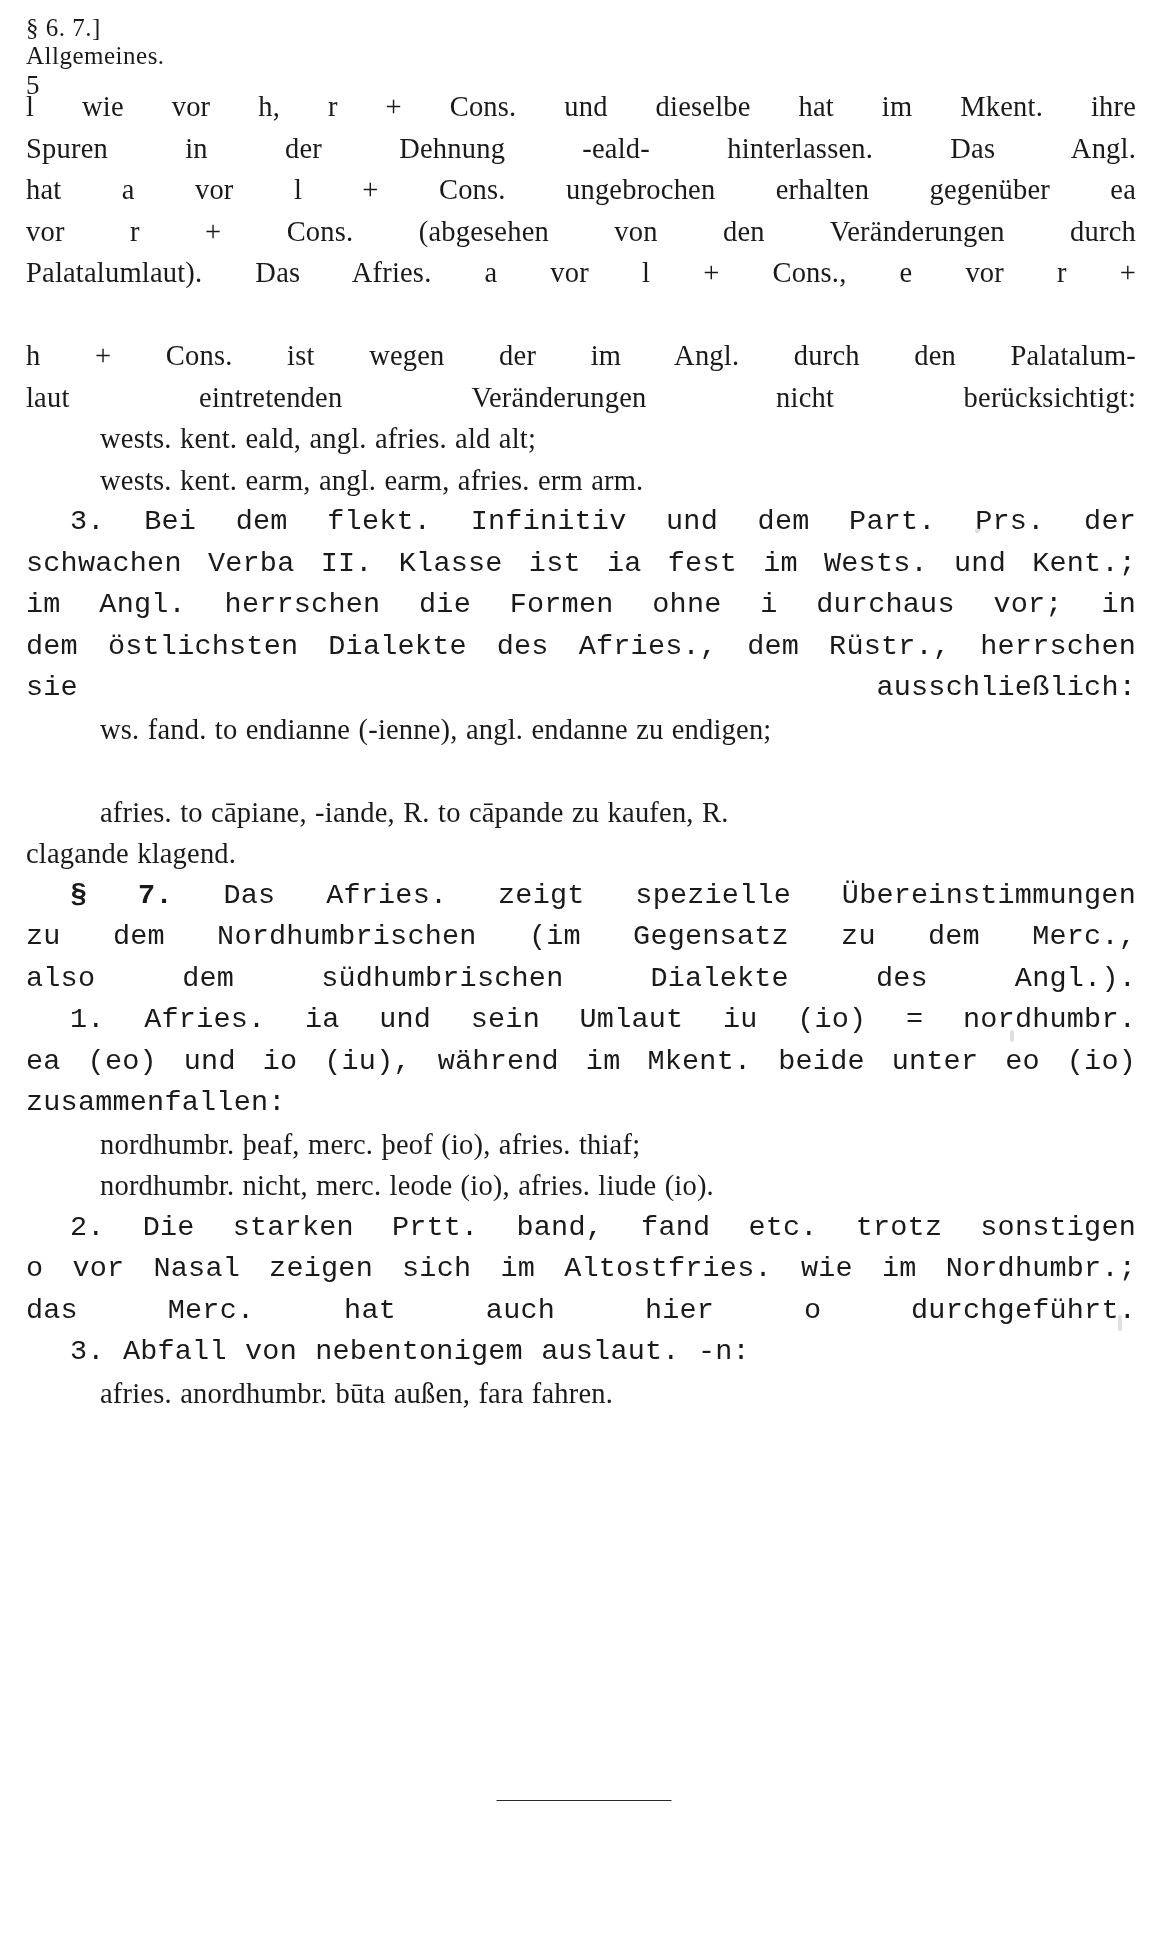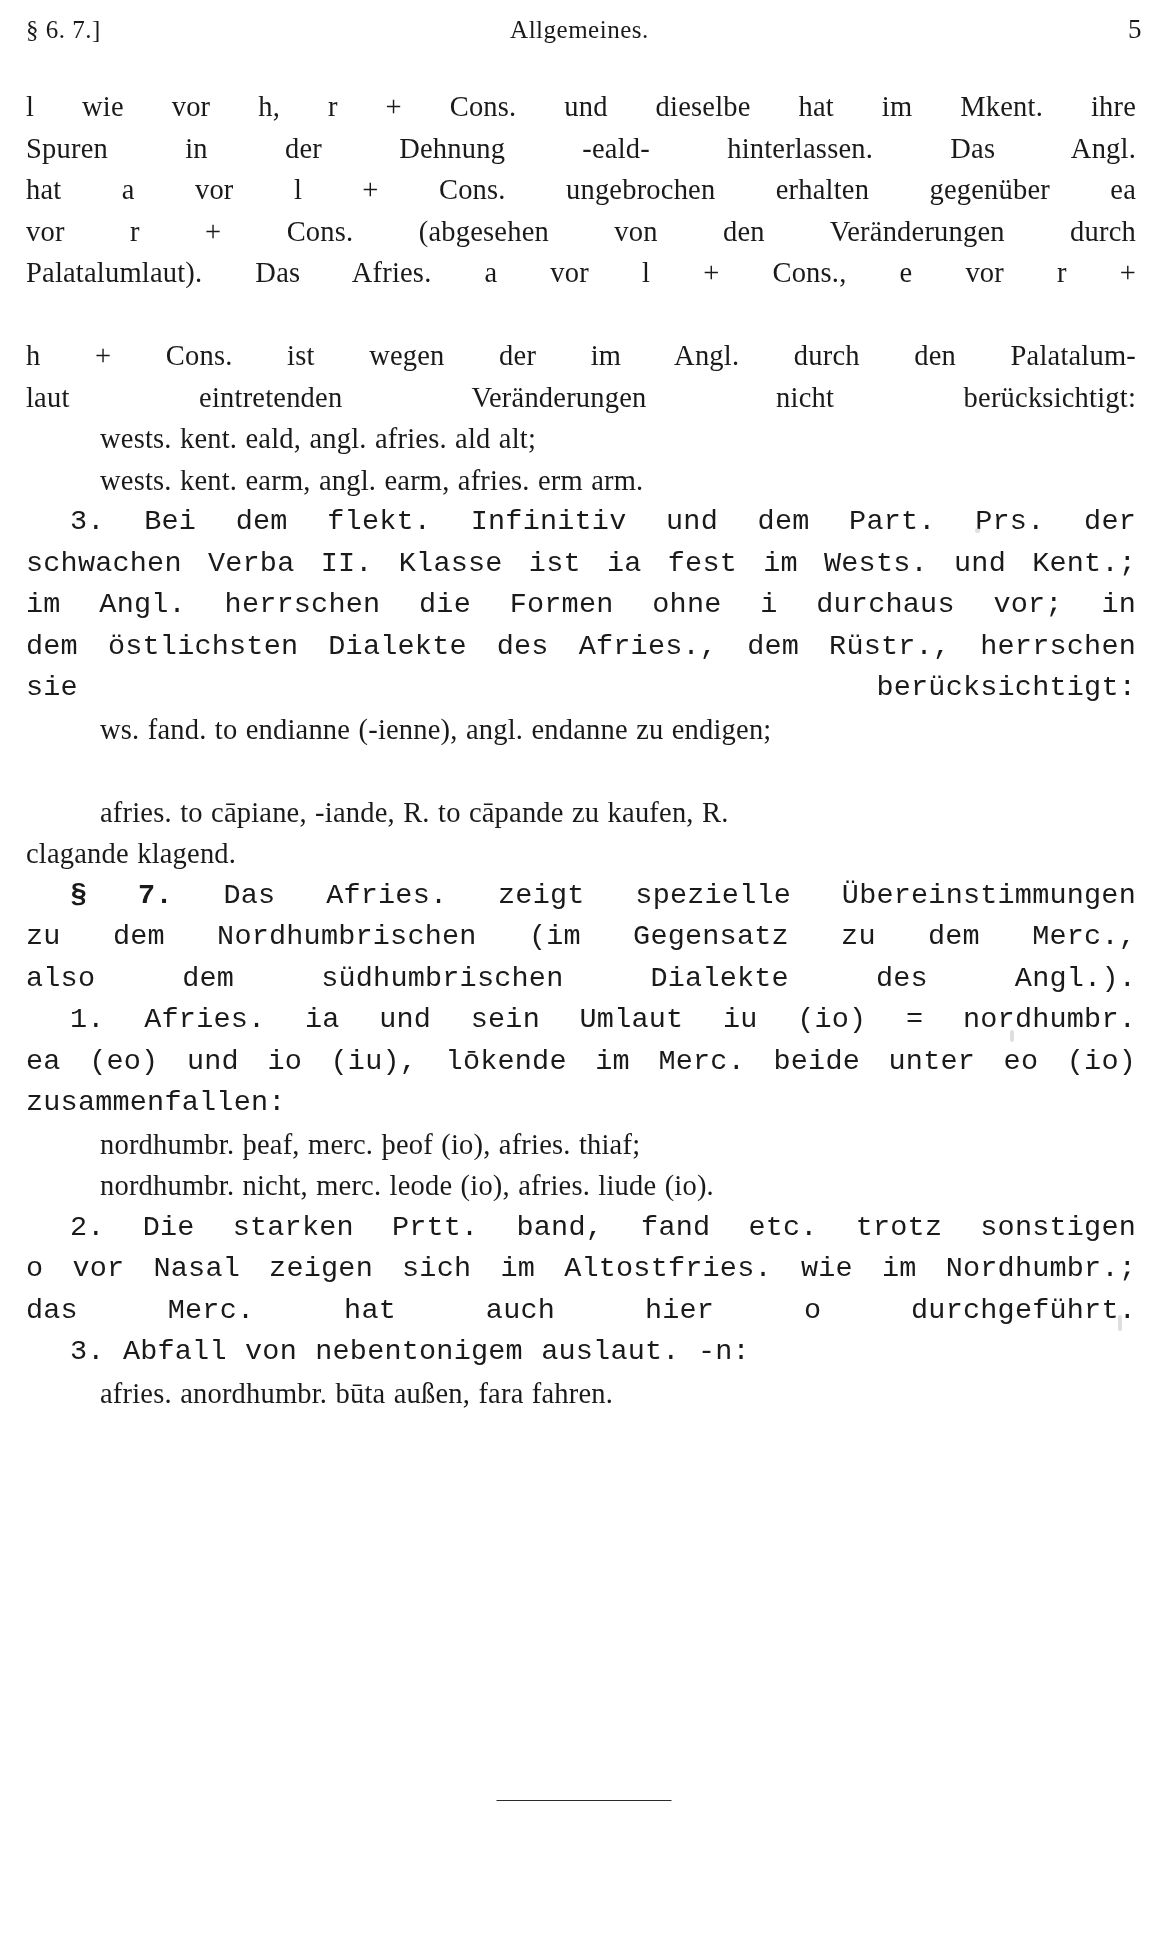--- a/index.html
+++ b/index.html
@@ -29,20 +29,21 @@
     left: 0;
     width: 1168px;
     height: 40px;
     box-sizing: border-box;
     padding: 0 26px 0 26px;
     display: flex;
     align-items: baseline;
     justify-content: space-between;
     font-size: 25px;
     letter-spacing: 0.5px;
+    flex-direction: column;
   }
   .header .head-left {
     white-space: nowrap;
   }
   .header .head-center {
     flex: 1;
     text-align: center;
     margin-left: -70px;
     white-space: nowrap;
   }
@@ -127,42 +128,42 @@
     <p class="ex">
       <span>wests. kent. eald, angl. afries. ald alt;</span><br>
       <span>wests. kent. earm, angl. earm, afries. erm arm.</span>
     </p>
 
     <p class="jn indent">
       <span>3. Bei dem flekt. Infinitiv und dem Part. Prs. der</span><br>
       <span>schwachen Verba II. Klasse ist ia fest im Wests. und Kent.;</span><br>
       <span>im Angl. herrschen die Formen ohne i durchaus vor; in</span><br>
       <span>dem östlichsten Dialekte des Afries., dem Rüstr., herrschen</span><br>
-      <span>sie berücksichtigt:</span>
+      <span>sie ausschließlich:</span>
     </p>
 
     <p class="ex">
       <span>ws. fand. to endianne (-ienne), angl. endanne zu endigen;</span><br>
       <br>
       <span>afries. to cāpiane, -iande, R. to cāpande zu kaufen, R.</span>
     </p>
     <p class="nojust">
       <span>clagande klagend.</span>
     </p>
 
     <p class="jn indent">
       <span class="b">§ 7.</span>
       <span>Das Afries. zeigt spezielle Übereinstimmungen</span><br>
       <span>zu dem Nordhumbrischen (im Gegensatz zu dem Merc.,</span><br>
       <span>also dem südhumbrischen Dialekte des Angl.).</span>
     </p>
 
     <p class="jn indent">
       <span>1. Afries. ia und sein Umlaut iu (io) = nordhumbr.</span><br>
-      <span>ea (eo) und io (iu), lōkende im Merc. beide unter eo (io)</span><br>
+      <span>ea (eo) und io (iu), während im Mkent. beide unter eo (io)</span><br>
       <span>zusammenfallen:</span>
     </p>
 
     <p class="ex">
       <span>nordhumbr. þeaf, merc. þeof (io), afries. thiaf;</span><br>
       <span>nordhumbr. nicht, merc. leode (io), afries. liude (io).</span>
     </p>
 
     <p class="jn indent">
       <span>2. Die starken Prtt. band, fand etc. trotz sonstigen</span><br>

